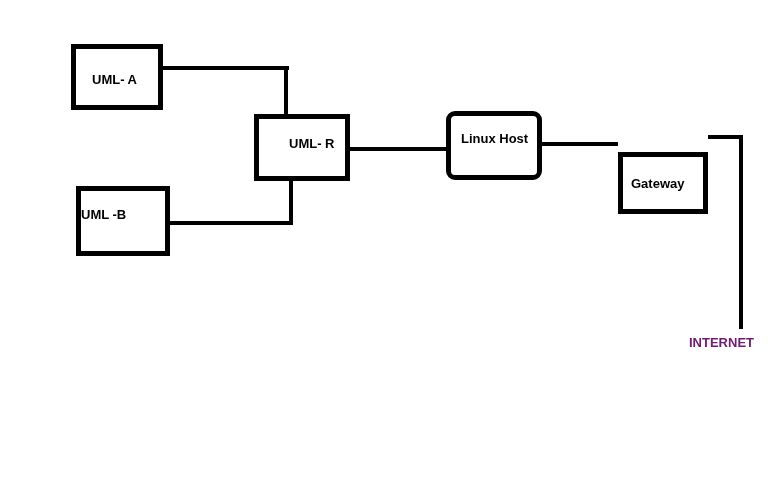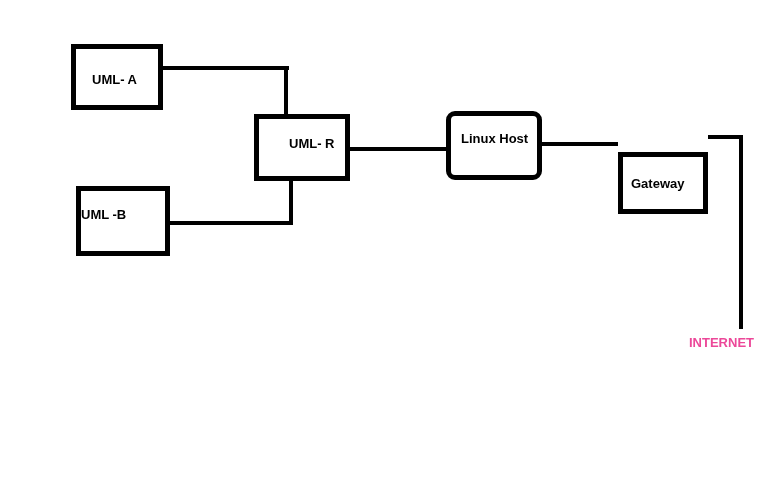--- a/index.html
+++ b/index.html
@@ -57,21 +57,21 @@
   .line-r-host { left: 347px; top: 147px; width: 99px;  height: 4px; }
   .line-host-gw{ left: 542px; top: 142px; width: 76px;  height: 4px; }
   .line-gw-h   { left: 708px; top: 135px; width: 35px;  height: 4px; }
   .line-gw-v   { left: 739px; top: 135px; width: 4px;   height: 194px; }
   .caption {
     position: absolute;
     left: 689px;
     top: 335px;
     font-weight: bold;
     font-size: 13px;
-    color: #ec4899;
+    color: #701a75;
     white-space: nowrap;
   }
 </style>
 </head>
 <body>
 
 <div class="canvas">
 
   <div class="line line-a-h"></div>
   <div class="line line-a-v"></div>

